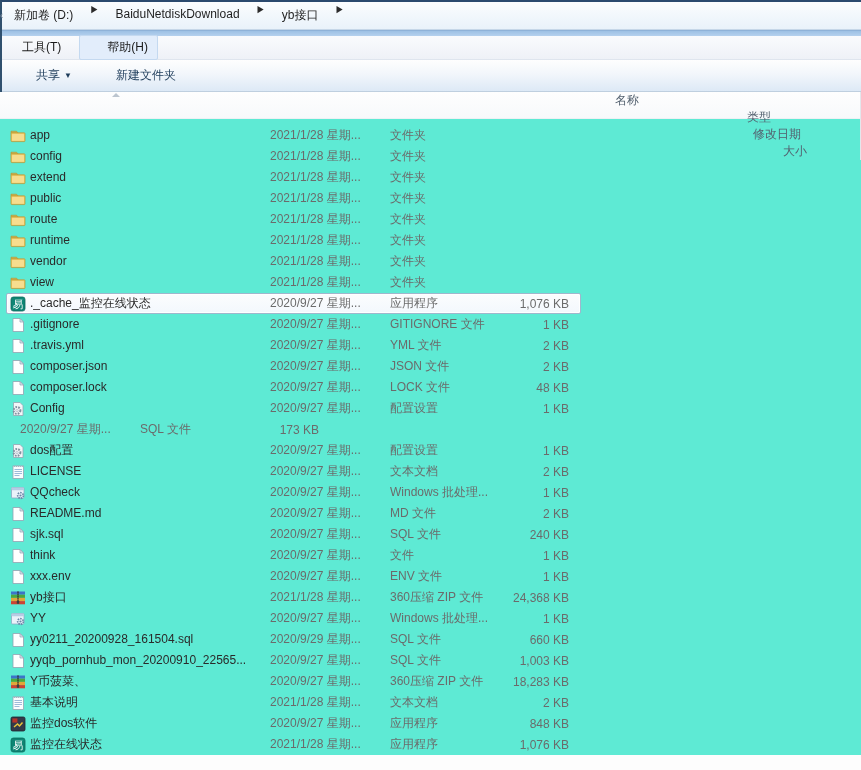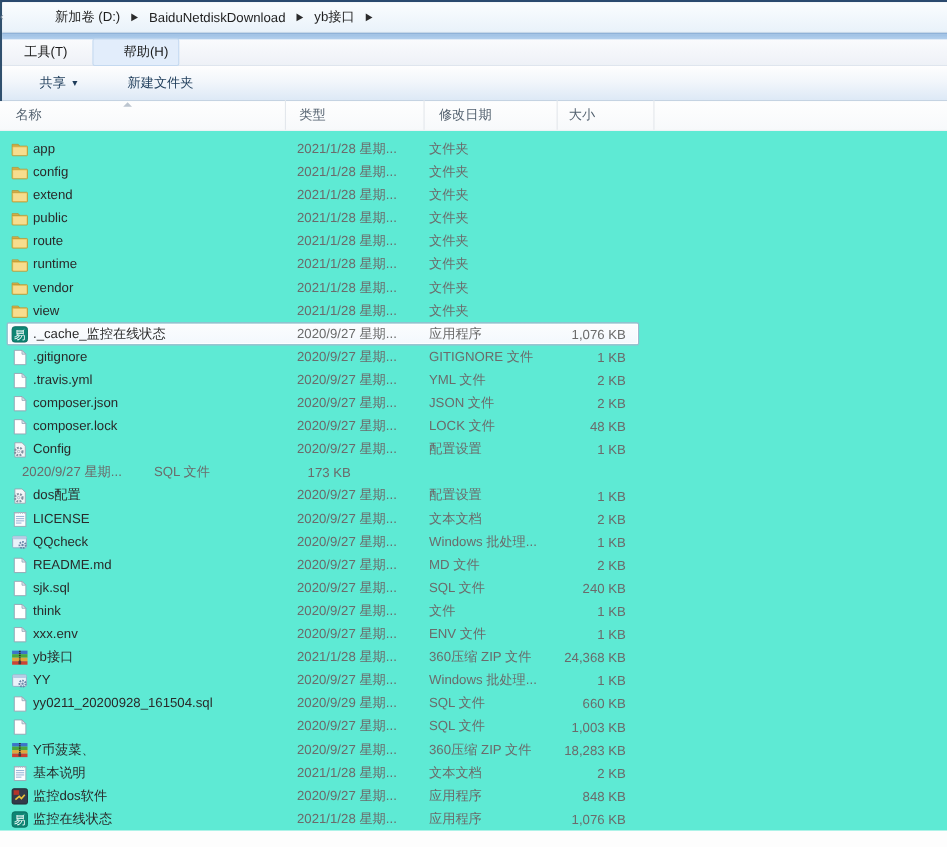--- a/index.html
+++ b/index.html
@@ -9,21 +9,21 @@
     font-size:12px;color:#333;background:#fdfdfd;
   }
   
   #chrome{border-top:2px solid #2b4a6e;border-left:2px solid #30506e;}
   .addressbar{
     height:27px;display:flex;align-items:center;
     background:linear-gradient(#fbfdfe,#e9f2fa);
     border-bottom:1px solid #c6d7e8;position:relative;
   }
   .crumb-edge{color:#8a98a6;font-size:10px;width:8px;overflow:hidden;margin-left:-2px;}
-  .crumb{display:flex;align-items:center;gap:2px;padding:0 2px;color:#1f1f1f;cursor:default;margin-left:36px;}
+  .crumb{display:flex;align-items:flex-start;gap:10px;padding:0 2px;color:#1f1f1f;cursor:default;}
   .crumb-label{padding:2px 4px;border-radius:2px;}
   .crumb-sep{font-size:8px;color:#2b2b2b;padding:0 4px;transform:scaleY(1.15);}
   .blueband{height:5px;background:linear-gradient(#9dc0e4,#b5d1ee);border-top:1px solid #8fb2d8;}
   .menubar{
     height:23px;display:flex;align-items:center;
     background:linear-gradient(#fafbfd,#eef1f7);
     border-bottom:1px solid #dfe5ee;padding-left:10px;
   }
   .menu-item{padding:3px 9px;color:#1a1a1a;border:1px solid transparent;border-radius:2px;}
   .menu-item.hl{background:#e2edfb;border-color:#c4d9f0;padding-left:27px;}
@@ -32,21 +32,21 @@
     background:linear-gradient(#fefefe 0%,#f2f6fb 45%,#dde9f6 100%);
     border-bottom:1px solid #bfcfdf;padding-left:26px;color:#1e3c5a;
   }
   .tool-btn{display:flex;align-items:center;gap:4px;padding:4px 8px;border-radius:2px;}
   .tool-caret{font-size:8px;color:#1e3c5a;}
   .tool-gap{width:28px;}
   
   .colheader{
     height:27px;display:flex;align-items:flex-end;position:relative;
     background:linear-gradient(#fefefe,#f7f9fb);
-    border-bottom:1px solid #eef1f4;padding-left:10px;box-sizing:border-box;
+    border-bottom:1px solid #eef1f4;padding-left:10px;box-sizing:border-box;flex-direction:column;
   }
   .hcell{
     box-sizing:border-box;height:27px;display:flex;align-items:center;
     color:#53616f;border-right:1px solid #e3e7ec;background:transparent;
   }
   .sortmark{
     position:absolute;top:1px;left:112px;width:0;height:0;
     border-left:4px solid transparent;border-right:4px solid transparent;
     border-bottom:4px solid #bcc5cf;
   }
@@ -131,21 +131,21 @@
           <span class="crumb-label">新加卷 (D:)</span>
           <span class="crumb-sep">▶</span>
           <span class="crumb-label">BaiduNetdiskDownload</span>
           <span class="crumb-sep">▶</span>
           <span class="crumb-label">yb接口</span>
           <span class="crumb-sep">▶</span>
         </div>
     </div>
     <div class="blueband"></div>
     <div class="menubar">
-        <div id="menu" style="display:flex;gap:13px;text-align:right;">
+        <div id="menu" style="display:flex;gap:8px;text-align:right;">
           <div class="menu-item">工具(T)</div>
           <div class="menu-item hl">帮助(H)</div>
         </div>
       </div>
     <div class="toolbar">
       <div class="tool-btn">
         <span>共享</span>
         <span class="tool-caret">▼</span>
       </div>
       <div class="tool-gap"></div>
@@ -456,20 +456,21 @@
     <div class="cell c-date">2020/9/29 星期...</div>
     <div class="cell c-type">SQL 文件</div>
     <div class="cell c-size">660 KB</div>
   </div>
 
   <div class="row">
     <div class="cell c-name">
       <svg class="ficon">
             <use href="#sym-file"></use>
           </svg>
+      <span class="fname">yyqb_pornhub_mon_20200910_22565...</span>
     </div>
     <div class="cell c-date">2020/9/27 星期...</div>
     <div class="cell c-type">SQL 文件</div>
     <div class="cell c-size">1,003 KB</div>
   </div>
 
   <div class="row">
     <div class="cell c-name">
       <svg class="ficon">
             <use href="#sym-zip"></use>

